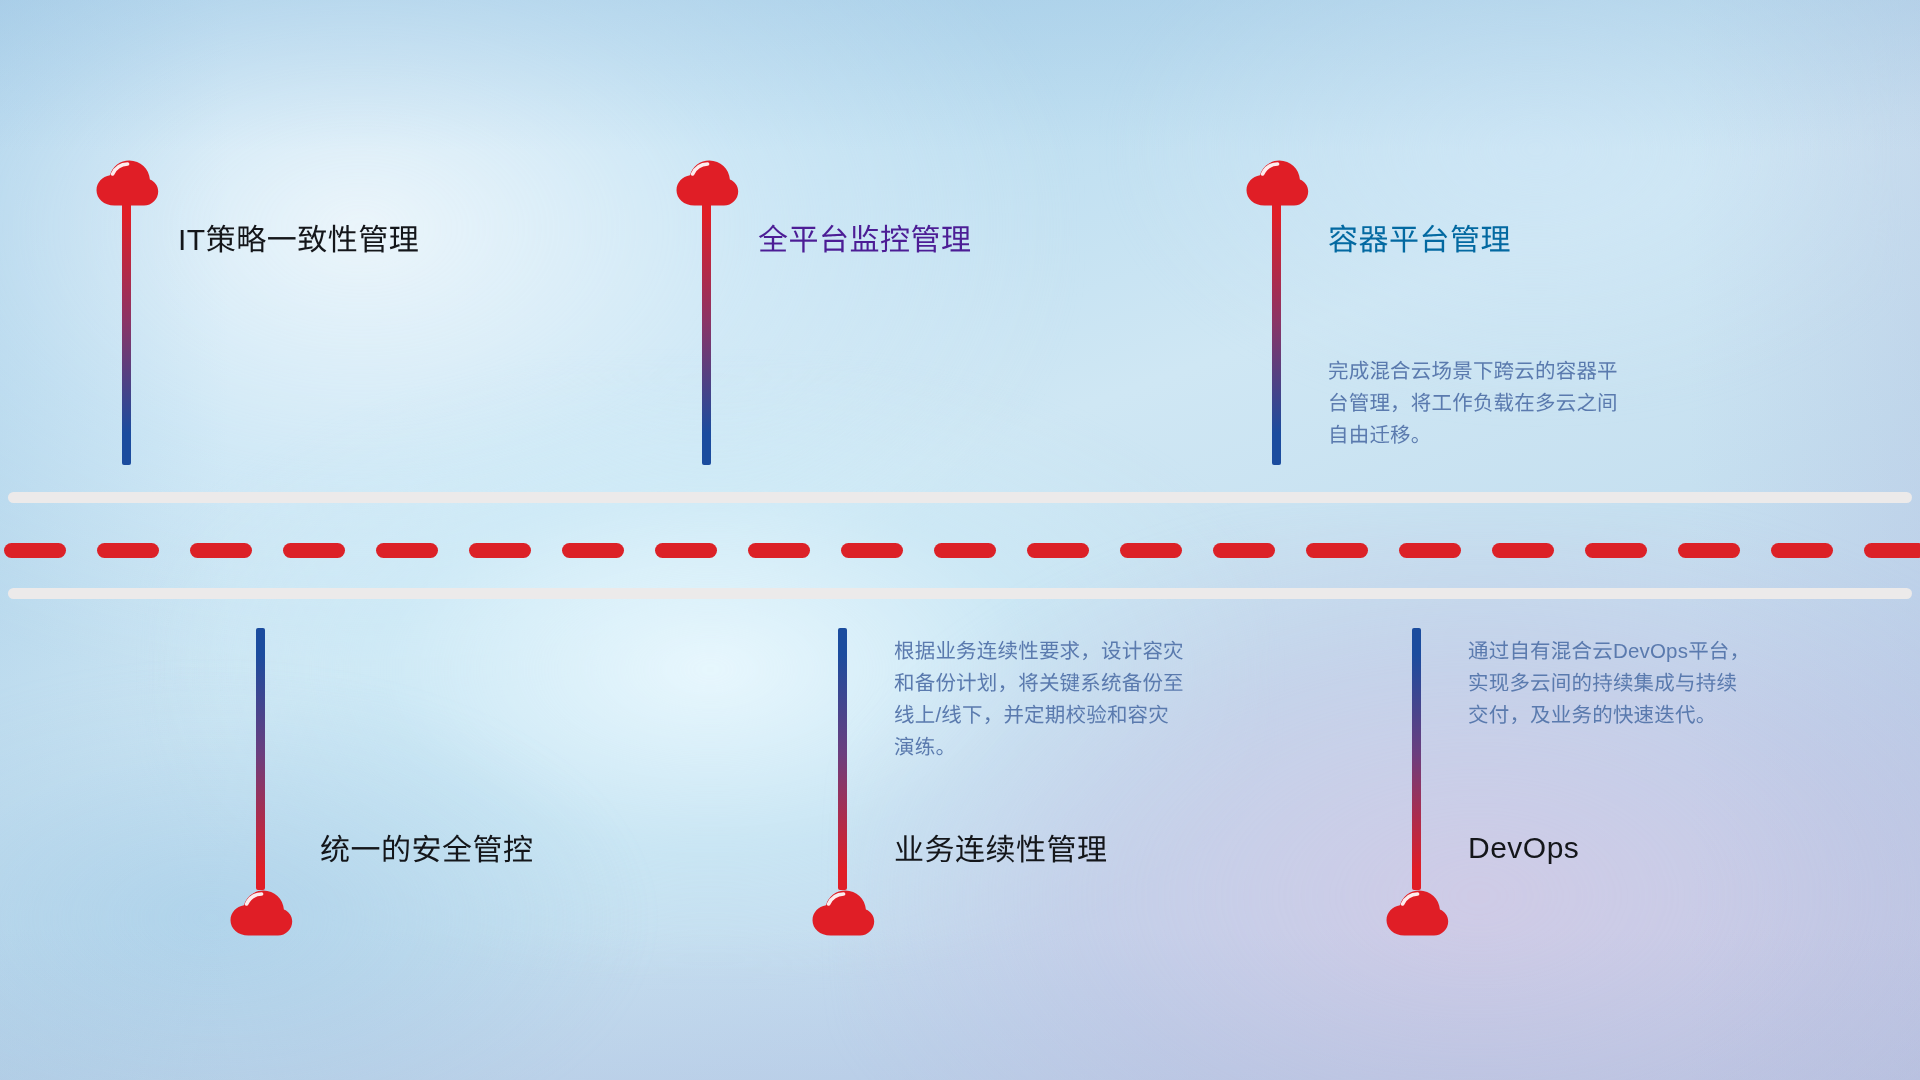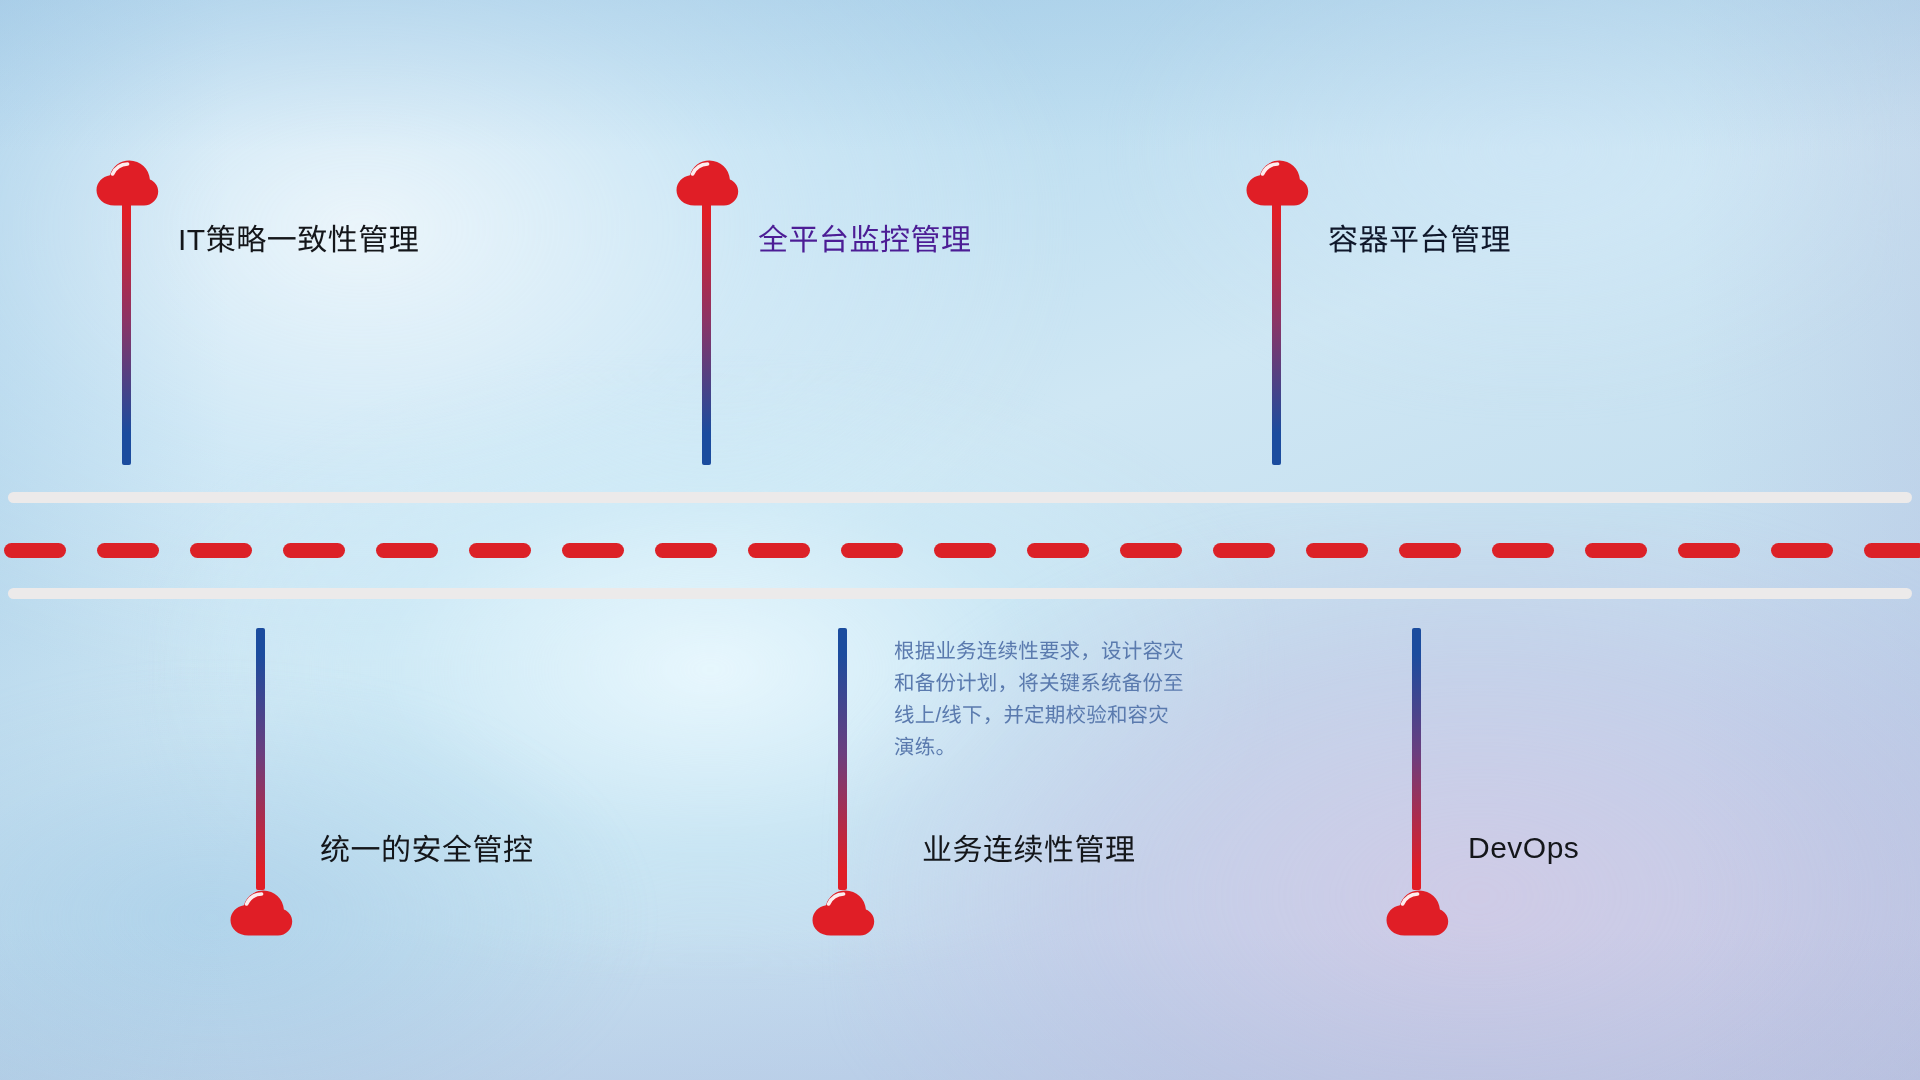--- a/index.html
+++ b/index.html
@@ -151,21 +151,24 @@
     C59.9 21.5 63.2 26.1 63.2 31.5
     C63.2 39.1 56.9 45.5 49.0 45.5
     Z"></path>
   <path fill="none" stroke="#ffffff" stroke-width="3.6" stroke-linecap="round" opacity="0.92" d="
     M17.6 14.0
     C20.4 8.0 26.0 4.2 32.6 4.0"></path>
 </svg>
       </div>
   </div>
   <div class="col stem" style="left: 1272px; top: 200px; height: 265px; background: linear-gradient(rgb(224, 30, 38) 0%, rgb(224, 30, 38) 6%, rgb(138, 52, 102) 46%, rgb(27, 76, 158) 88%, rgb(27, 76, 158) 100%);"></div>
-  <div class="col title" style="left: 1328px; top: 225px; color: #0f172a; text-align: right;">容器平台管理</div>
+  <div class="col title" style="left: 1328px; top: 225px; color: #0369a1; text-align: right;">容器平台管理</div>
+  <div class="col body" style="left: 1328px; top: 355px; width: 440px; color: rgb(90, 122, 174);">完成混合云场景下跨云的容器平
+台管理，将工作负载在多云之间
+自由迁移。</div>
 
   <div class="road">
     <div class="road-edge top" style="background: rgb(236, 234, 234);"></div>
     <div class="road-dashes">
         <div class="dash" style="background: rgb(220, 33, 39);"></div>
         <div class="dash" style="background: rgb(220, 33, 39);"></div>
         <div class="dash" style="background: rgb(220, 33, 39);"></div>
         <div class="dash" style="background: rgb(220, 33, 39);"></div>
         <div class="dash" style="background: rgb(220, 33, 39);"></div>
         <div class="dash" style="background: rgb(220, 33, 39);"></div>
@@ -225,36 +228,39 @@
   <path fill="none" stroke="#ffffff" stroke-width="3.6" stroke-linecap="round" opacity="0.92" d="
     M17.6 14.0
     C20.4 8.0 26.0 4.2 32.6 4.0"></path>
 </svg>
       </div>
   </div>
   <div class="col body" style="left: 894px; top: 635px; width: 430px; color: rgb(90, 122, 174);">根据业务连续性要求，设计容灾
 和备份计划，将关键系统备份至
 线上/线下，并定期校验和容灾
 演练。</div>
-  <div class="col title" style="left: 894px; top: 835px; color: rgb(20, 22, 26); margin-left: 28px;">业务连续性管理</div>
+  <div class="col title" style="left: 894px; top: 835px; color: rgb(20, 22, 26);">业务连续性管理</div>
 
   <div class="col stem" style="left: 1412px; top: 628px; height: 262px; background: linear-gradient(rgb(27, 76, 158) 0%, rgb(27, 76, 158) 10%, rgb(107, 62, 126) 48%, rgb(224, 30, 38) 92%, rgb(224, 30, 38) 100%);"></div>
   <div class="col" style="left:1385px;top:890px;">
     <div class="cloud">
 <svg viewBox="0 0 64 46" xmlns="http://www.w3.org/2000/svg" aria-hidden="true">
   <path fill="#E01E26" d="
     M19.5 45.5
     C8.9 45.5 1.5 38.6 1.5 30.2
     C1.5 22.6 7.3 16.4 15.0 15.3
     C17.2 6.6 25.2 0.6 34.4 0.6
     C45.3 0.6 54.2 9.0 54.9 19.6
     C59.9 21.5 63.2 26.1 63.2 31.5
     C63.2 39.1 56.9 45.5 49.0 45.5
     Z"></path>
   <path fill="none" stroke="#ffffff" stroke-width="3.6" stroke-linecap="round" opacity="0.92" d="
     M17.6 14.0
     C20.4 8.0 26.0 4.2 32.6 4.0"></path>
 </svg>
       </div>
   </div>
+  <div class="col body" style="left: 1468px; top: 635px; width: 420px; color: rgb(90, 122, 174);">通过自有混合云DevOps平台，
+实现多云间的持续集成与持续
+交付，及业务的快速迭代。</div>
   <div class="col title" style="left: 1468px; top: 833px; color: rgb(20, 22, 26);">DevOps</div>
 
 </div>
 
 </body></html>

